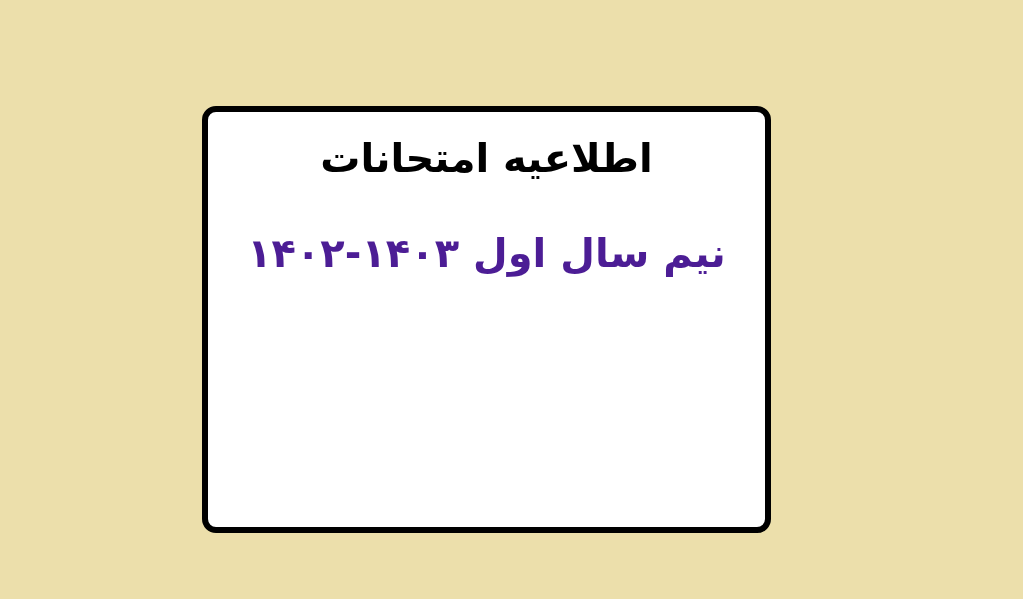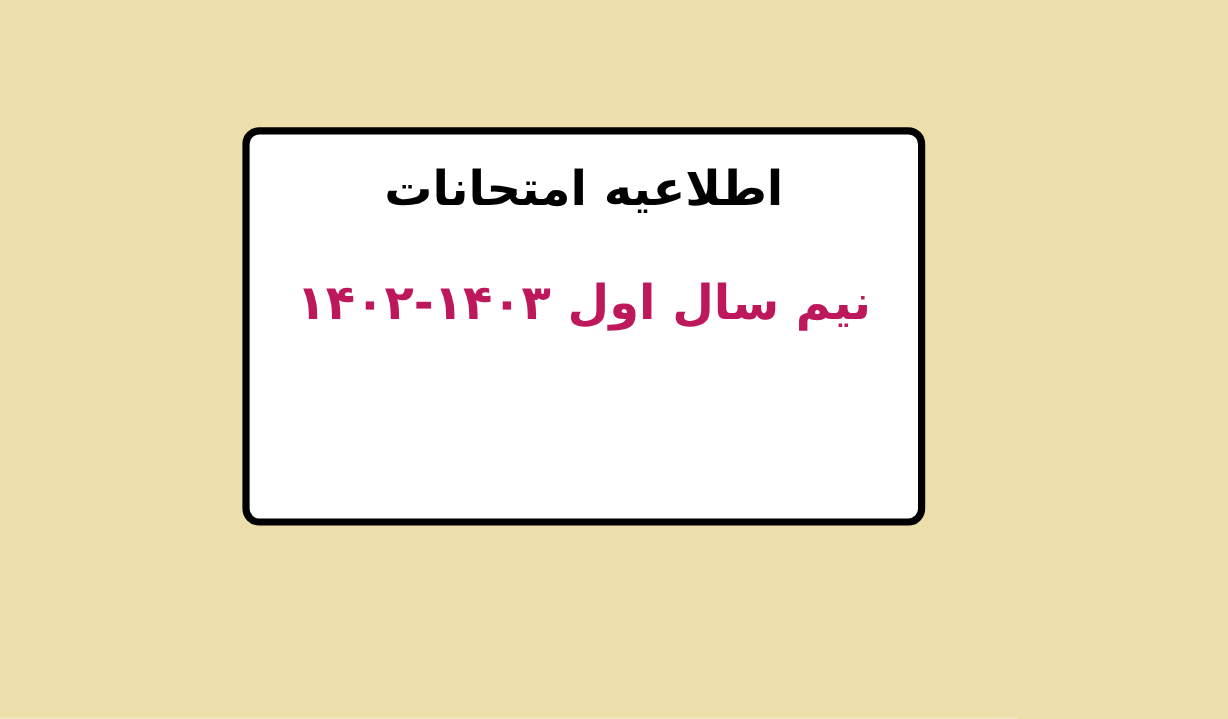--- a/index.html
+++ b/index.html
@@ -21,21 +21,21 @@
     height: 599px;
     background: #ecdfab;
     box-sizing: border-box;
   }
 
   .announcement-card {
     position: absolute;
     left: 202px;
     top: 106px;
     width: 569px;
-    height: 332px;
+    height: 427px;
     box-sizing: border-box;
     background: #ffffff;
     border: 6px solid #000000;
     border-radius: 14px;
     display: flex;
     flex-direction: column;
     align-items: center;
     justify-content: flex-start;
     padding: 0;
     overflow: hidden;
@@ -62,21 +62,21 @@
     letter-spacing: 0;
     margin: 0;
     padding: 0;
     white-space: nowrap;
   }
 
   .headline-secondary {
     direction: rtl;
     unicode-bidi: isolate;
     text-align: left;
-    color: #be185d;
+    color: #4c1d95;
     font-family: "DejaVu Sans", "Liberation Sans", sans-serif;
     font-weight: bold;
     font-size: 40px;
     line-height: 1.22;
     margin: 0;
     padding: 0;
     margin-top: 46px;
     white-space: nowrap;
   }
 

